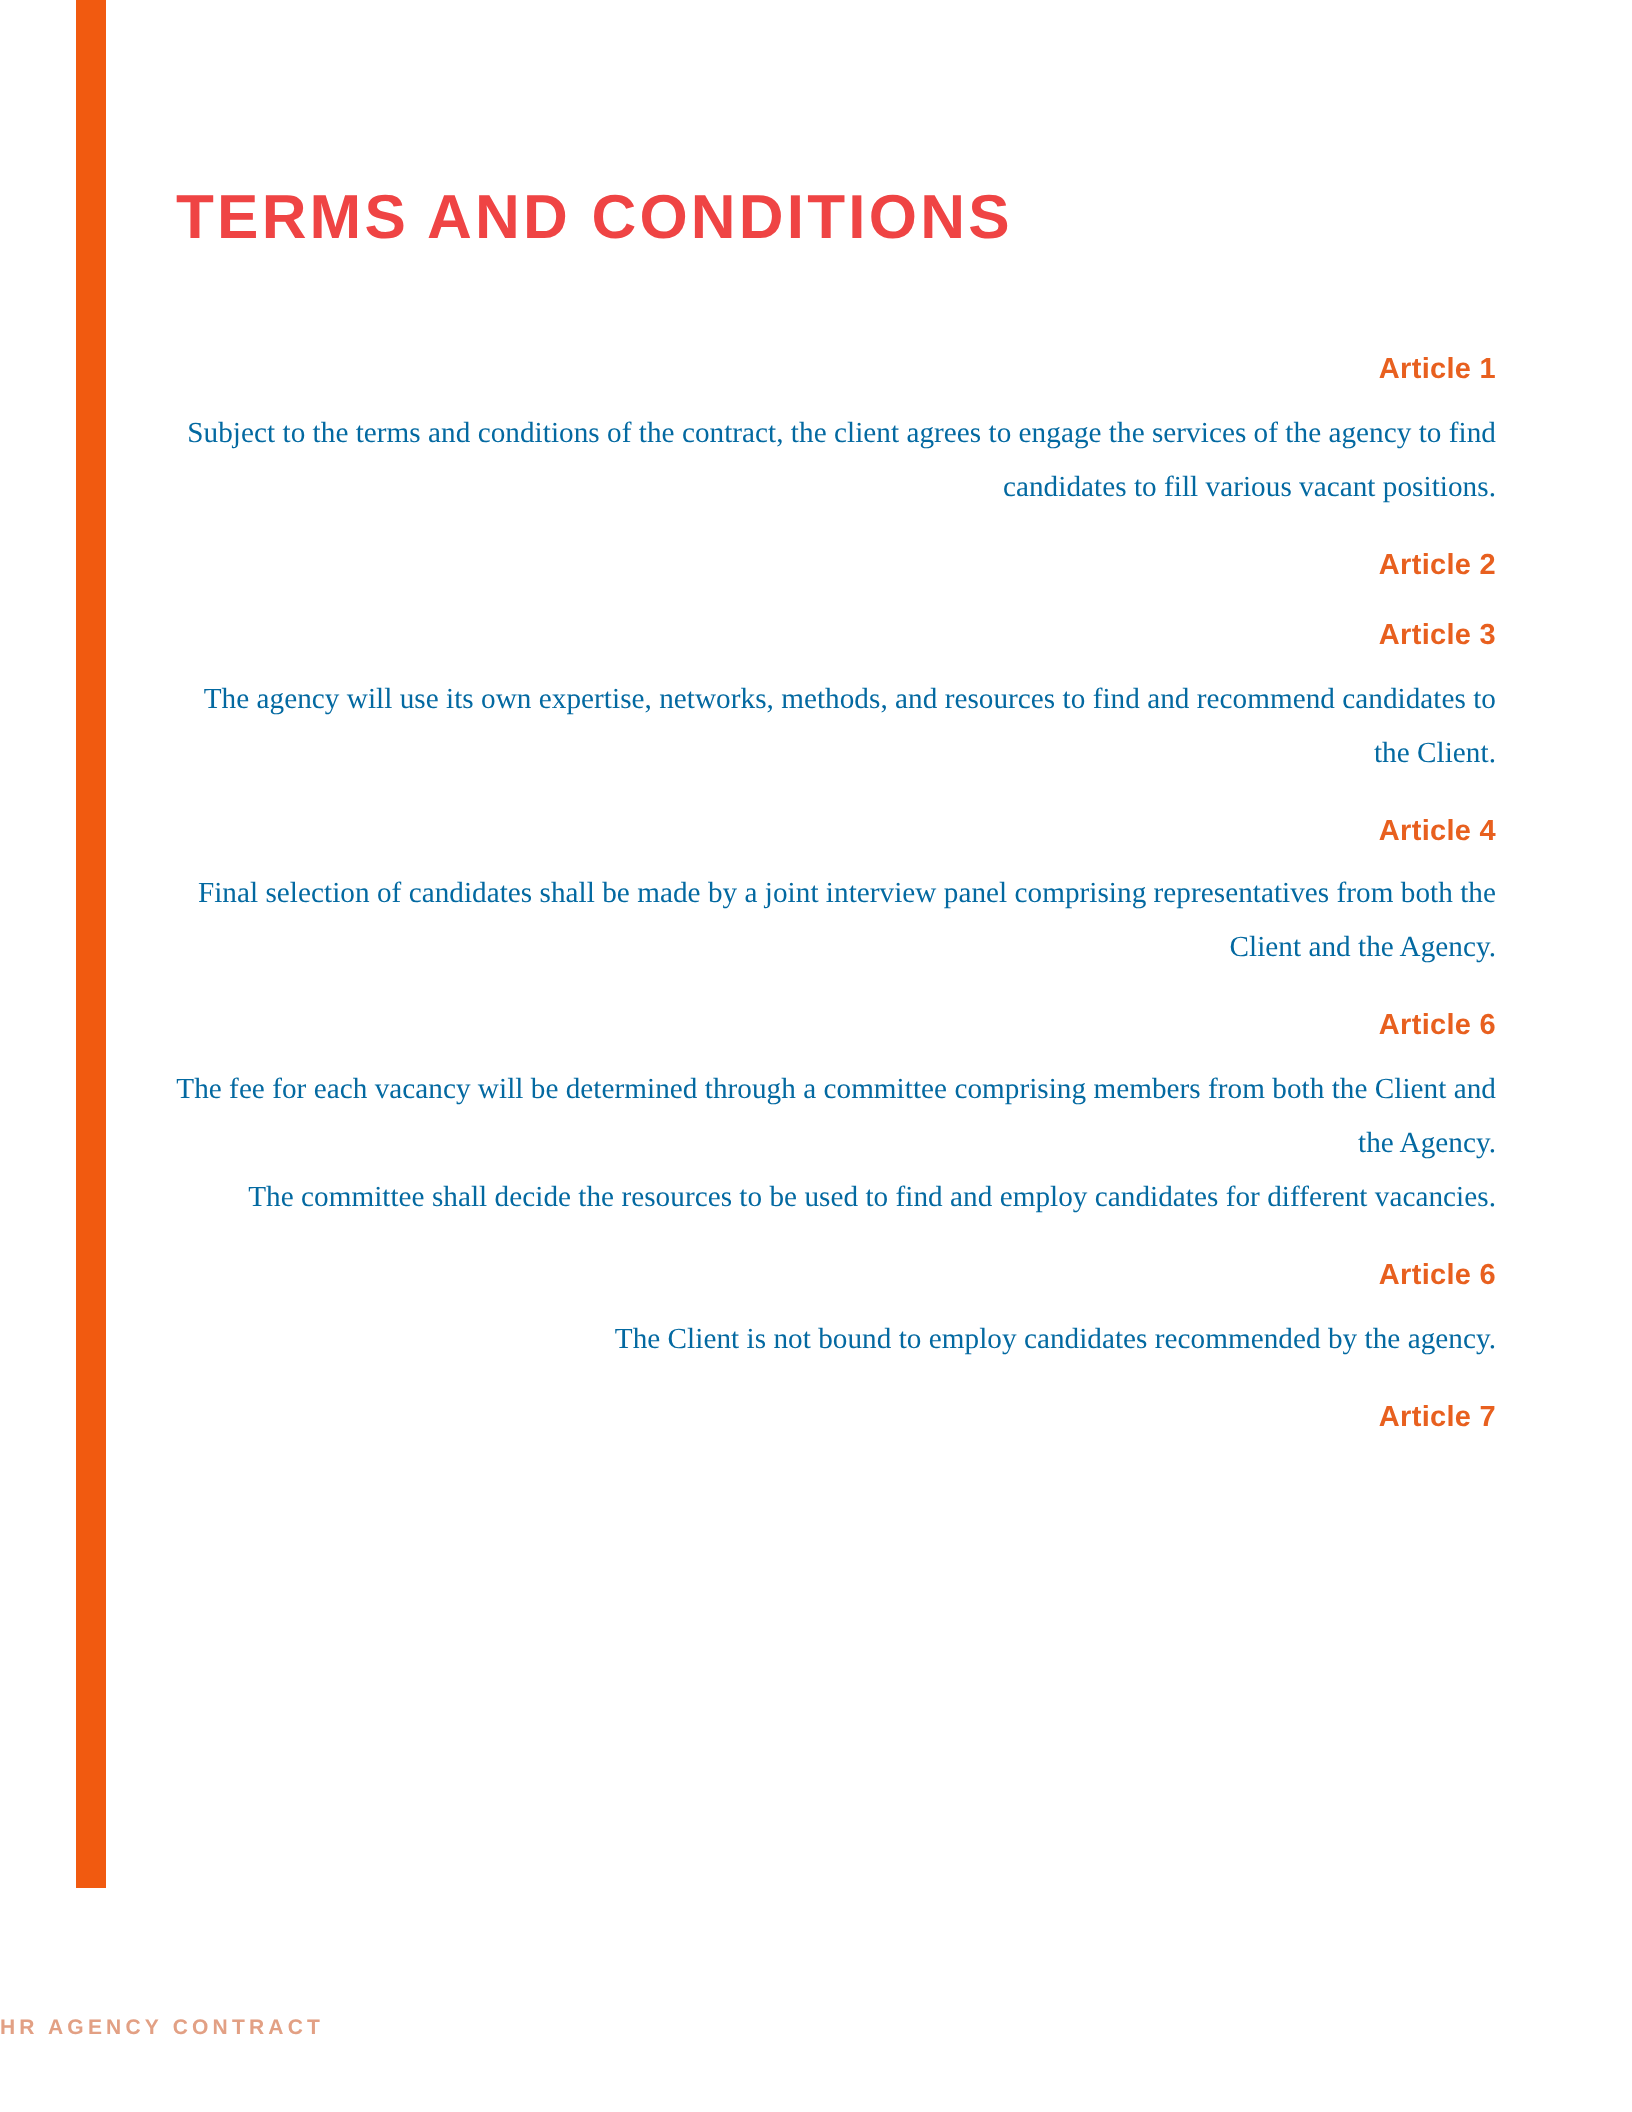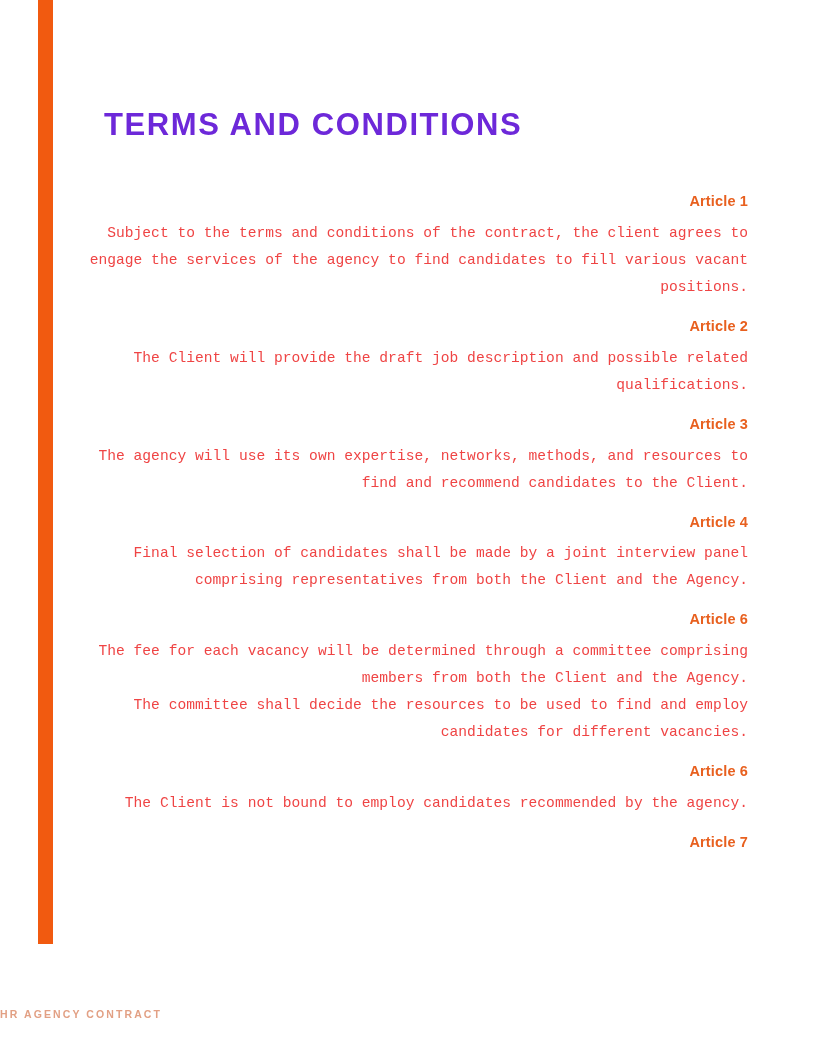--- a/index.html
+++ b/index.html
@@ -35,26 +35,26 @@
   }
 
   .content {
     position: absolute;
     left: 88px;
     top: 0;
     width: 660px;
   }
 
   .doc-title {
-    margin: 16px;
+    margin: 0;
     padding-top: 92px;
     font-size: 31px;
     font-weight: bold;
     letter-spacing: 1.6px;
-    color: #6d28d9;
+    color: #ef4444;
     line-height: 1.1;
     font-family: "Liberation Sans", sans-serif;
   }
 
   .articles {
     margin-top: 50px;
   }
 
   .article {
     margin-bottom: 0;
@@ -72,24 +72,24 @@
     color: #E8601F;
     letter-spacing: 0.15px;
     line-height: 1.3;
     font-family: "Liberation Sans", sans-serif;
   }
 
   .article-body {
     margin: 9px 0 0 0;
     font-size: 14.6px;
     font-weight: normal;
-    color: #ef4444;
+    color: #0369a1;
     line-height: 27px;
     letter-spacing: 0.02px;
-    font-family: Liberation Mono, monospace;
+    font-family: Liberation Serif, serif;
     white-space: pre-line;
   }
 
   .footer {
     position: absolute;
     left: 0;
     top: 1004px;
     width: 816px;
     text-align: left;
     padding-right: 46px;
@@ -118,21 +118,20 @@
 
     <div class="articles">
 
       <section class="article">
         <h2 class="article-heading">Article 1</h2>
         <p class="article-body">Subject to the terms and conditions of the contract, the client agrees to engage the services of the agency to find candidates to fill various vacant positions.</p>
       </section>
 
       <section class="article">
         <h2 class="article-heading">Article 2</h2>
-        <p class="article-body">The Client will provide the draft job description and possible related qualifications.</p>
       </section>
 
       <section class="article">
         <h2 class="article-heading">Article 3</h2>
         <p class="article-body">The agency will use its own expertise, networks, methods, and resources to find and recommend candidates to the Client.</p>
       </section>
 
       <section class="article">
         <h2 class="article-heading">Article 4</h2>
         <p class="article-body">Final selection of candidates shall be made by a joint interview panel comprising representatives from both the Client and the Agency.</p>

